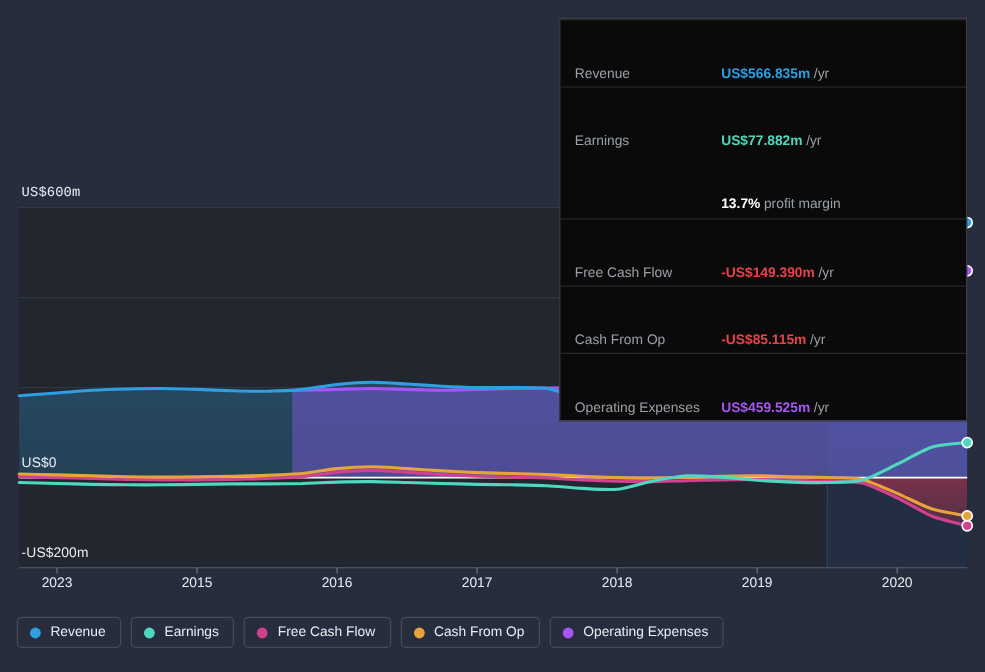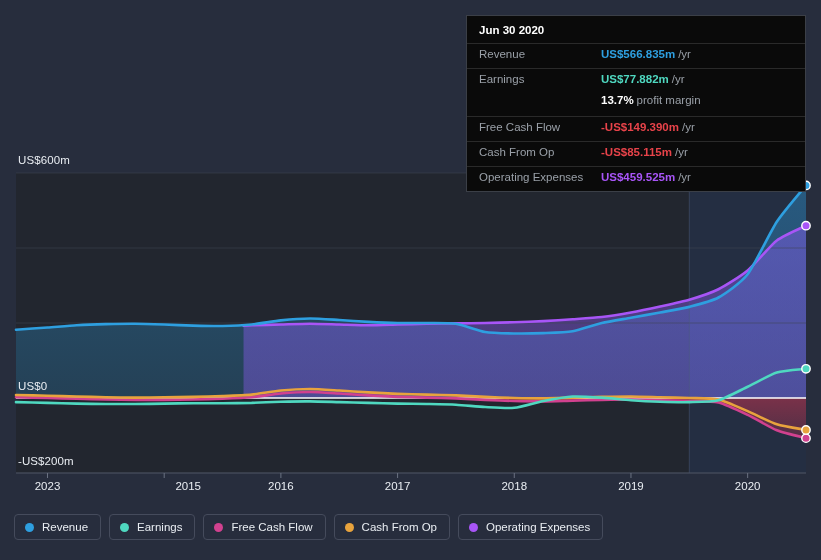--- a/index.html
+++ b/index.html
@@ -35,21 +35,21 @@
 
   
   .axis-label {
     position: absolute;
     color: #e9edf2;
     font-size: 11.5px;
     letter-spacing: 0.1px;
     white-space: nowrap;
     pointer-events: none;
   }
-  .ylab-600 { left: 18px; top: 154px; }
+  .ylab-600 { left: 18px; top: 154px; font-family: Liberation Mono, monospace; }
   .ylab-0   { left: 18px; top: 380px; }
   .ylab-neg { left: 18px; top: 455px; }
 
   .xlab {
     position: absolute;
     top: 480px;
     color: #e9edf2;
     font-size: 11.5px;
     transform: translateX(-50%);
     white-space: nowrap;
@@ -91,20 +91,21 @@
   .tt-value {
     font-weight: bold;
     font-size: 11.5px;
     white-space: nowrap;
   }
   .tt-unit {
     color: #9aa0a8;
     font-weight: normal;
     font-size: 11.5px;
     margin-left: 3px;
+    margin-top: 35px;
   }
   .v-rev  { color: #2e9fe0; text-align: center; }
   .v-earn { color: #4fd8c0; }
   .v-pm   { color: #ffffff; }
   .v-neg  { color: #e8434a; }
   .v-opex { color: #a855f7; }
 
   
   #legend {
     position: absolute;
@@ -197,30 +198,29 @@
       <line x1="630.9630723781383" y1="473" x2="630.9630723781383" y2="478" stroke="#6b7282" stroke-width="1"></line>
       <line x1="747.6543574593795" y1="473" x2="747.6543574593795" y2="478" stroke="#6b7282" stroke-width="1"></line>
     </svg>
 
   <div class="axis-label ylab-600">US$600m</div>
   <div class="axis-label ylab-0">US$0</div>
   <div class="axis-label ylab-neg">-US$200m</div>
 
   <div id="x-axis-labels">
       <div class="xlab" style="left: 47.5066px;">2023</div>
-      <div class="xlab" style="left: 164.198px; margin-left: 24px;">2015</div>
+      <div class="xlab" style="left: 164.198px;">2015</div>
       <div class="xlab" style="left: 280.889px;">2016</div>
       <div class="xlab" style="left: 397.581px; text-align: center;">2017</div>
       <div class="xlab" style="left: 514.272px;">2018</div>
       <div class="xlab" style="left: 630.963px;">2019</div>
       <div class="xlab" style="left: 747.654px;">2020</div>
     </div>
 
   <div id="tooltip">
-    <div class="tt-title">Jun 30 2020</div>
     <div id="tooltip-rows">
         <div class="tt-row">
           <span class="tt-label">Revenue</span>
           <span class="tt-value v-rev">US$566.835m</span>
           <span class="tt-unit">/yr</span>
         </div>
         <div class="tt-row">
           <span class="tt-label">Earnings</span>
           <span class="tt-value v-earn">US$77.882m</span>
           <span class="tt-unit">/yr</span>

